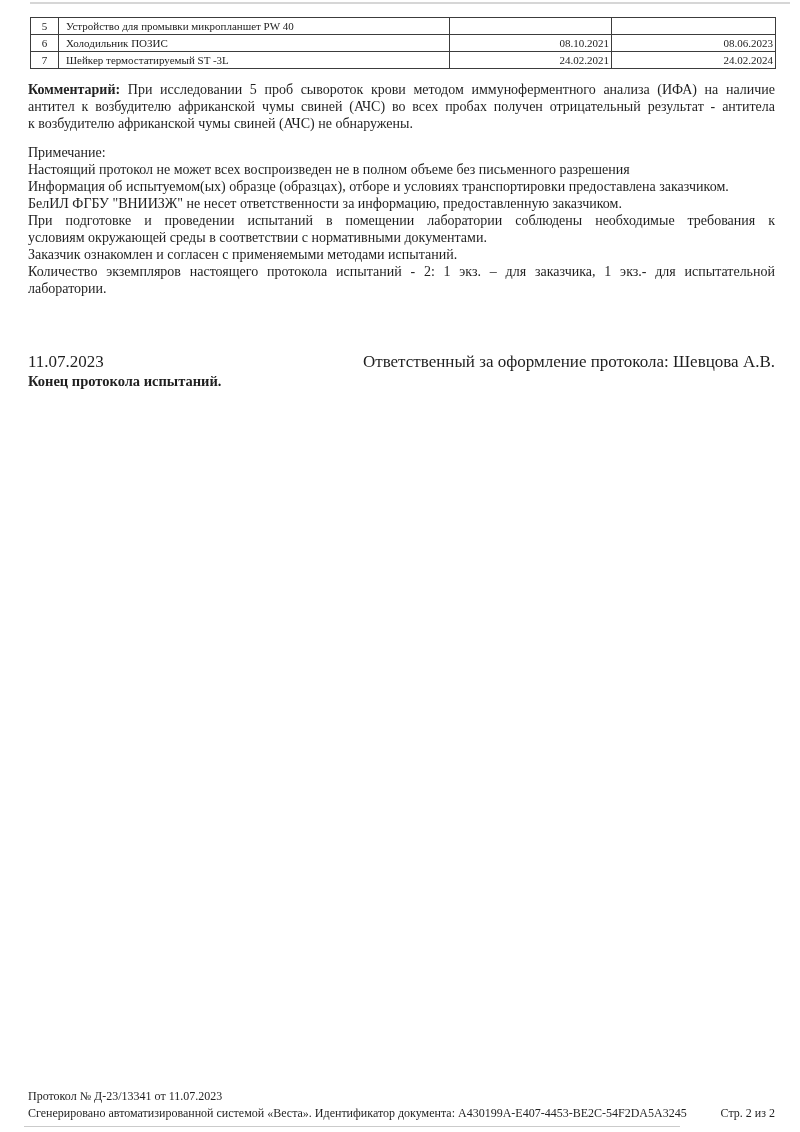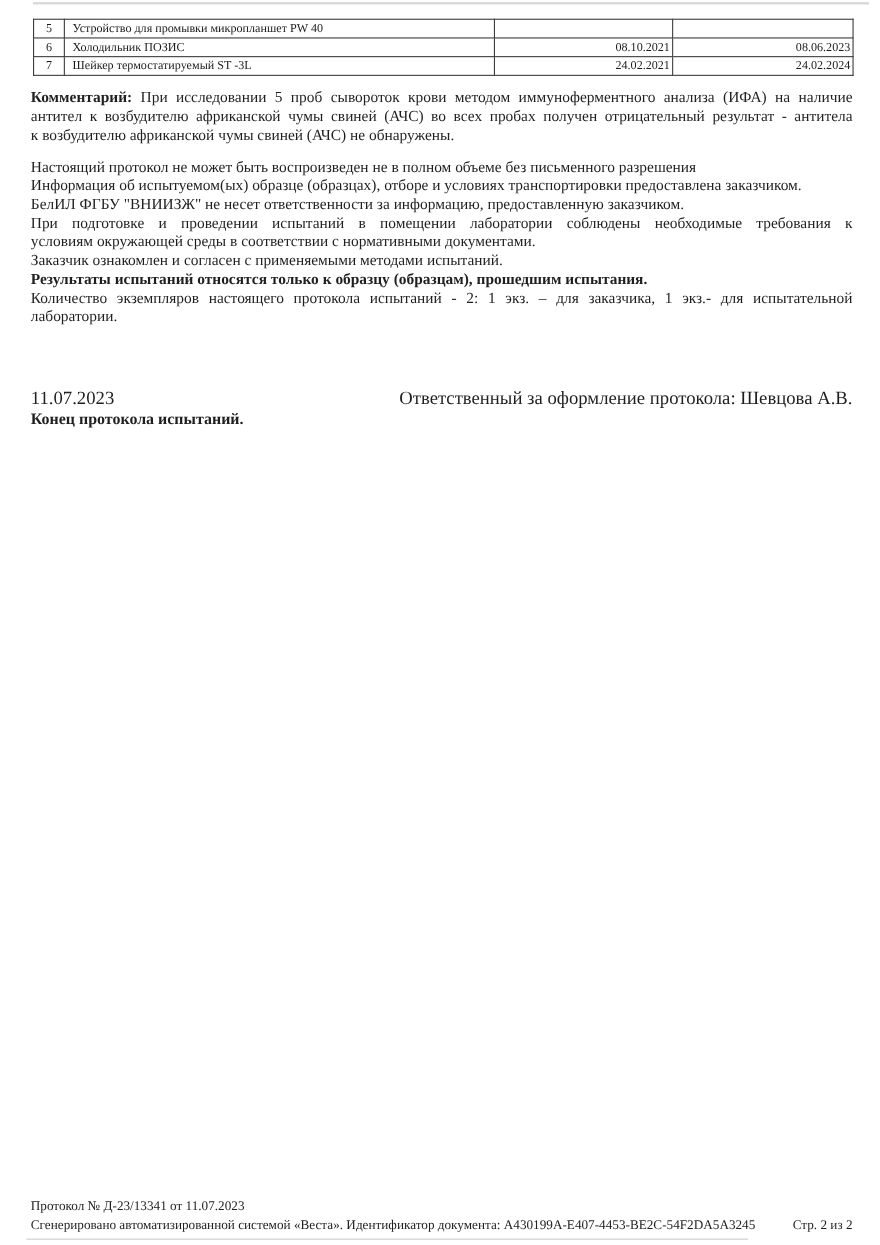--- a/index.html
+++ b/index.html
@@ -95,27 +95,27 @@
     </tbody>
   </table>
 
   <div class="textblock comment-block">
     <div class="line just"><span class="b">Комментарий:</span><span> При исследовании 5 проб сывороток крови методом иммуноферментного анализа (ИФА) на наличие</span></div>
     <div class="line just">антител к возбудителю африканской чумы свиней (АЧС) во всех пробах получен отрицательный результат - антитела</div>
     <div class="line">к возбудителю африканской чумы свиней (АЧС) не обнаружены.</div>
   </div>
 
   <div class="textblock notes-block">
-    <div class="line">Настоящий протокол не может быть воспроизведен не в полном объеме без письменного разрешения</div>
+    <div class="line">Примечание:</div>
+    <div class="line">Настоящий протокол не может всех воспроизведен не в полном объеме без письменного разрешения</div>
     <div class="line">Информация об испытуемом(ых) образце (образцах), отборе и условиях транспортировки предоставлена заказчиком.</div>
     <div class="line">БелИЛ ФГБУ "ВНИИЗЖ" не несет ответственности за информацию, предоставленную заказчиком.</div>
     <div class="line just">При подготовке и проведении испытаний в помещении лаборатории соблюдены необходимые требования к</div>
     <div class="line">условиям окружающей среды в соответствии с нормативными документами.</div>
     <div class="line">Заказчик ознакомлен и согласен с применяемыми методами испытаний.</div>
-    <div class="line b">Результаты испытаний относятся только к образцу (образцам), прошедшим испытания.</div>
     <div class="line just">Количество экземпляров настоящего протокола испытаний - 2: 1 экз. – для заказчика, 1 экз.- для испытательной</div>
     <div class="line">лаборатории.</div>
   </div>
 
   <div class="sig-row">
     <span>11.07.2023</span>
     <span>Ответственный за оформление протокола: Шевцова А.В.</span>
   </div>
 
   <div class="end-line">Конец протокола испытаний.</div>

